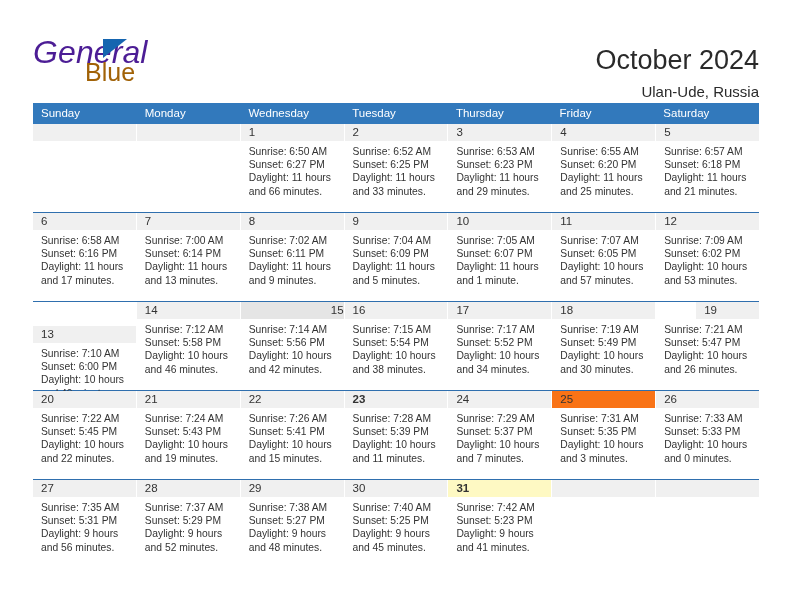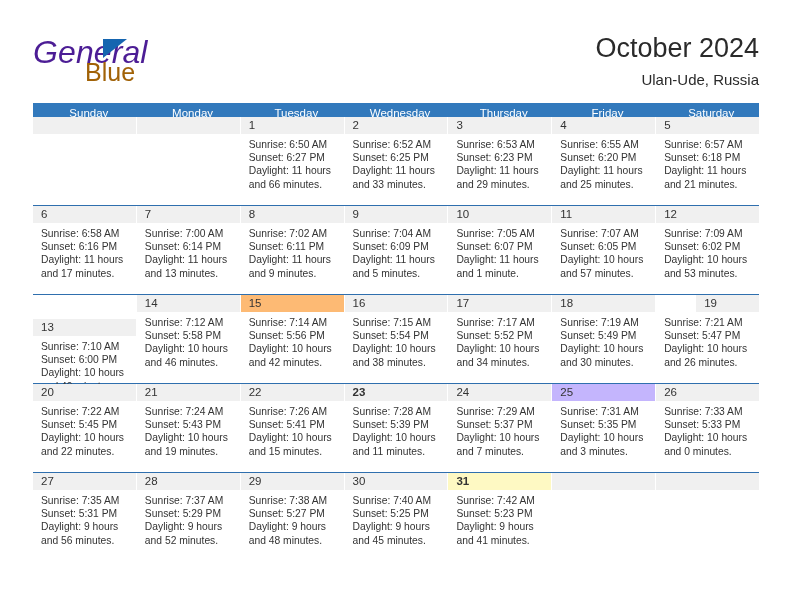--- a/index.html
+++ b/index.html
@@ -71,41 +71,41 @@
     position: absolute;
     right: 33px;
     top: 32px;
     text-align: right;
   }
   .cal-title {
     font-size: 27px;
     color: #2a2a2a;
     line-height: 32px;
     white-space: nowrap;
+    margin-top: 12px;
   }
   .cal-subtitle {
     font-size: 15px;
     color: #2a2a2a;
     line-height: 20px;
     margin-top: 6px;
     white-space: nowrap;
   }
 
   
   .calendar {
     position: absolute;
     left: 33px;
     top: 103px;
     width: 726px;
   }
   .dow-row {
     display: flex;
     background: #3279bc;
-    height: 14px;
-    text-align: center;
+    height: 21px;
   }
   .dow-cell {
     flex: 1 1 0;
     color: #ffffff;
     font-size: 11.5px;
     line-height: 21px;
     padding-left: 8px;
     box-sizing: border-box;
     white-space: nowrap;
   }
@@ -166,22 +166,22 @@
       <div class="cal-title">October 2024</div>
       <div class="cal-subtitle">Ulan-Ude, Russia</div>
     </div>
 
   </div>
 
   <div class="calendar">
     <div class="dow-row" id="dow-row" style="background: rgb(50, 121, 188);">
         <div class="dow-cell">Sunday</div>
         <div class="dow-cell">Monday</div>
+        <div class="dow-cell">Wednesday</div>
         <div class="dow-cell">Tuesday</div>
-        <div class="dow-cell">Wednesday</div>
         <div class="dow-cell">Thursday</div>
         <div class="dow-cell">Friday</div>
         <div class="dow-cell">Saturday</div>
       </div>
     <div id="weeks-container">
         <div class="week">
           <div class="day empty">
             <div class="day-num" style="background: rgb(240, 240, 240);"></div>
           </div>
           <div class="day empty">
@@ -311,21 +311,21 @@
           <div class="day">
             <div class="day-num" style="background: rgb(240, 240, 240);">14</div>
             <div class="day-body">
               <div>Sunrise: 7:12 AM</div>
               <div>Sunset: 5:58 PM</div>
               <div>Daylight: 10 hours</div>
               <div>and 46 minutes.</div>
             </div>
           </div>
           <div class="day">
-            <div class="day-num" style="background: #fdba74;">15</div>
+            <div class="day-num" style="background: #e5e5e5; text-align: right;">15</div>
             <div class="day-body">
               <div>Sunrise: 7:14 AM</div>
               <div>Sunset: 5:56 PM</div>
               <div>Daylight: 10 hours</div>
               <div>and 42 minutes.</div>
             </div>
           </div>
           <div class="day">
             <div class="day-num" style="background: rgb(240, 240, 240);">16</div>
             <div class="day-body">
@@ -403,21 +403,21 @@
           <div class="day">
             <div class="day-num" style="background: rgb(240, 240, 240);">24</div>
             <div class="day-body">
               <div>Sunrise: 7:29 AM</div>
               <div>Sunset: 5:37 PM</div>
               <div>Daylight: 10 hours</div>
               <div>and 7 minutes.</div>
             </div>
           </div>
           <div class="day">
-            <div class="day-num" style="background: #c4b5fd;">25</div>
+            <div class="day-num" style="background: #f97316;">25</div>
             <div class="day-body">
               <div>Sunrise: 7:31 AM</div>
               <div>Sunset: 5:35 PM</div>
               <div>Daylight: 10 hours</div>
               <div>and 3 minutes.</div>
             </div>
           </div>
           <div class="day">
             <div class="day-num" style="background: rgb(240, 240, 240);">26</div>
             <div class="day-body">

